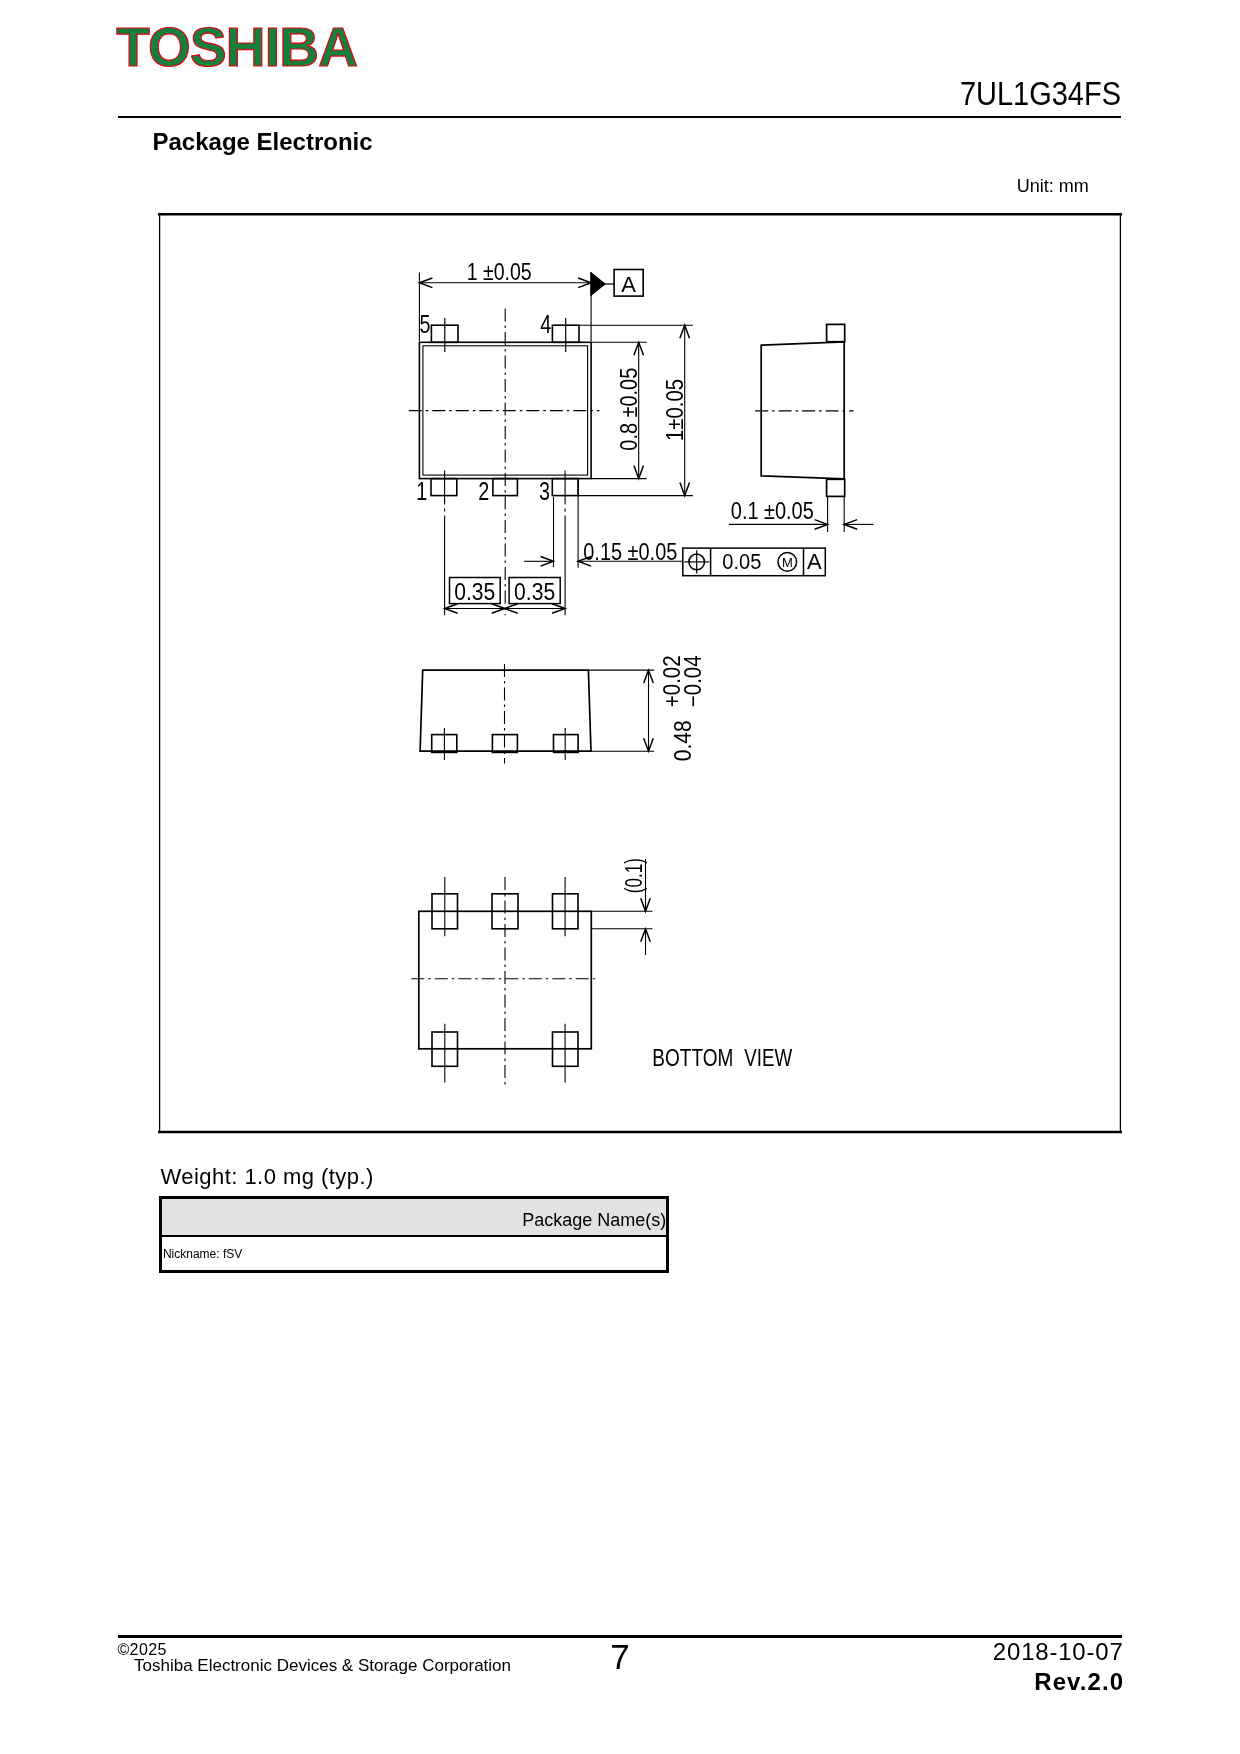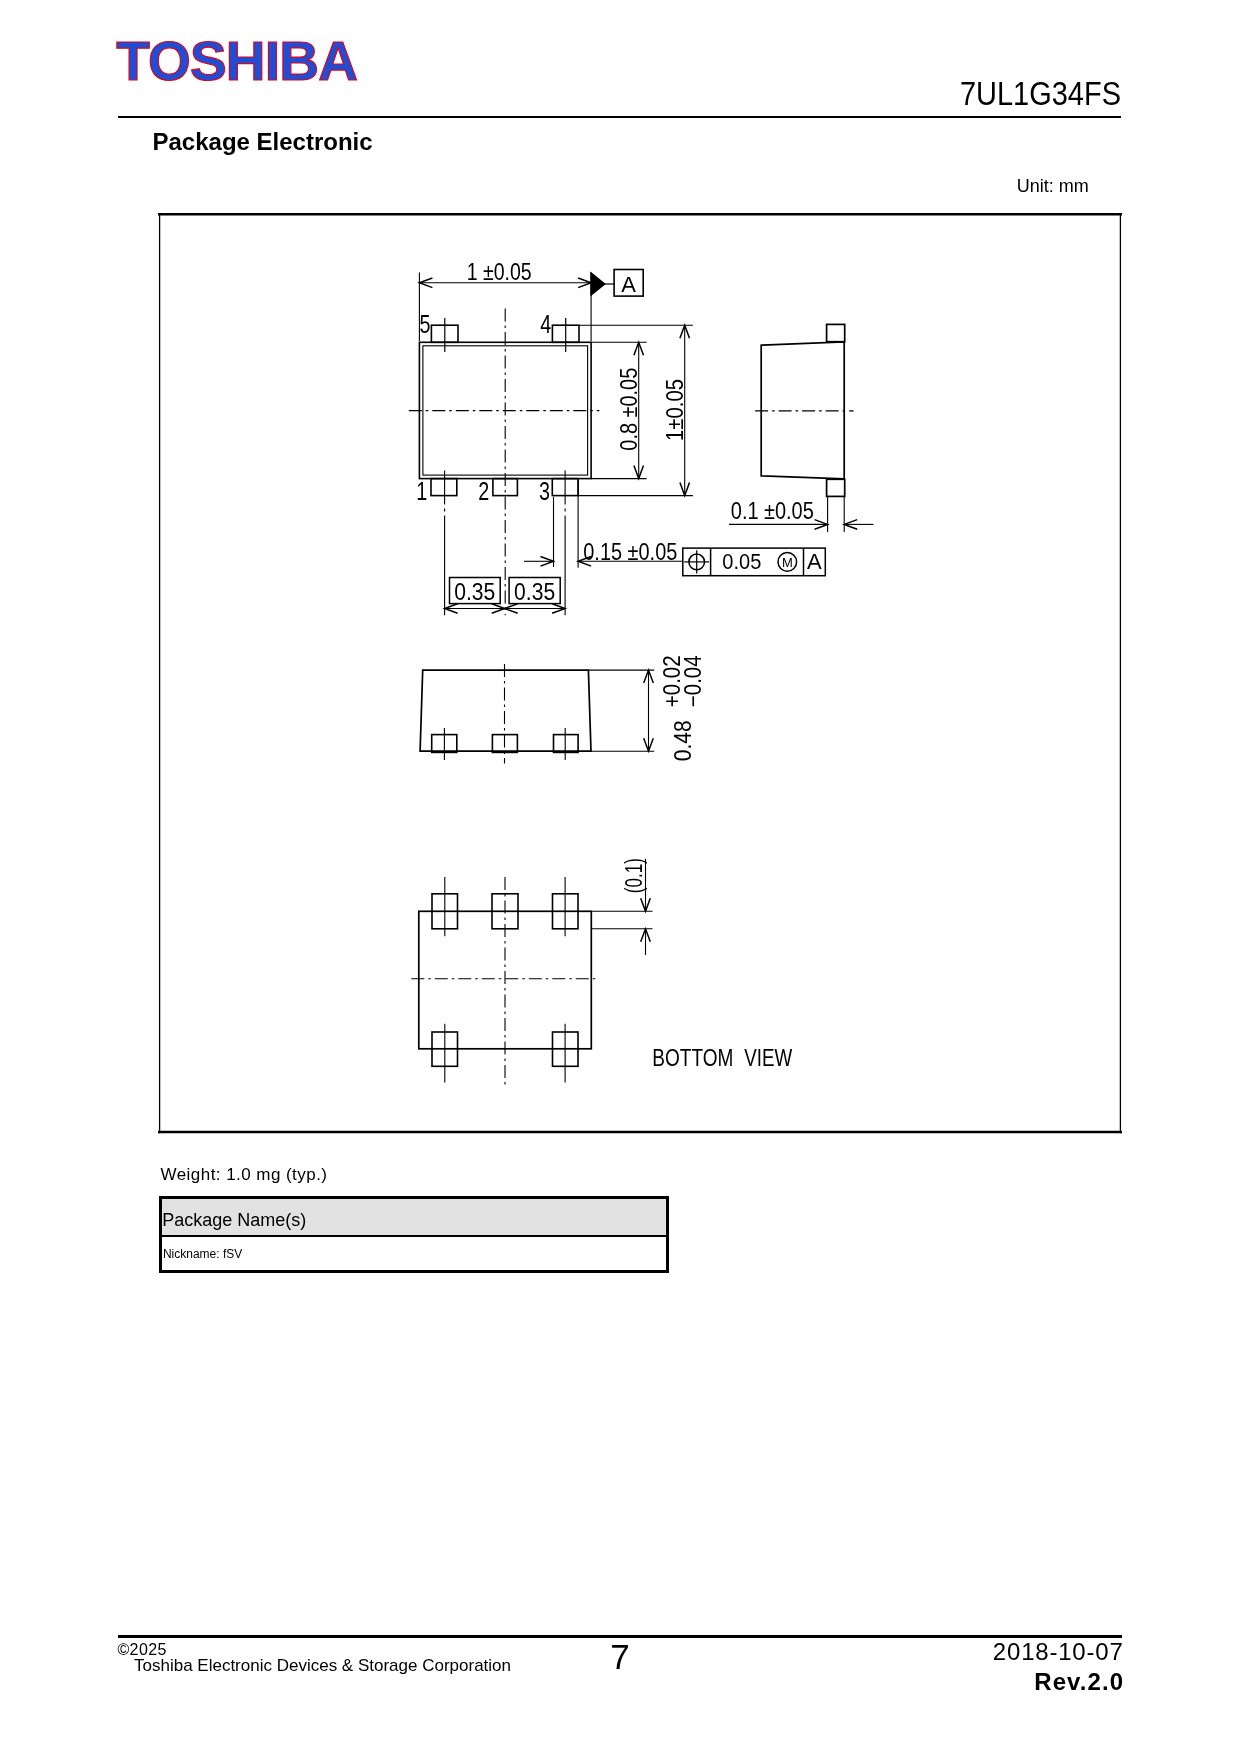--- a/index.html
+++ b/index.html
@@ -4,21 +4,21 @@
 <style>
   *{-webkit-font-smoothing:antialiased;}
   html,body{margin:0;padding:0;}
   body{width:1240px;height:1754px;background:#ffffff;position:relative;
        font-family:"Liberation Sans",sans-serif;color:#000;}
   .abs{position:absolute;line-height:1;white-space:nowrap;}
 </style>
 </head>
 <body>
 
-<div class="abs" style="left:116.2px;top:34px;font-size:55px;font-weight:bold;color:#1d4ed8;letter-spacing:-0.8px;-webkit-text-stroke:1.2px #e60012;">TOSHIBA</div>
+<div class="abs" style="left:116.2px;top:20px;font-size:55px;font-weight:bold;color:#15803d;letter-spacing:-0.8px;-webkit-text-stroke:1.2px #e60012;">TOSHIBA</div>
 
 <div class="abs" style="right:119px;top:76.2px;font-size:34px;transform:scaleX(0.852);transform-origin:100% 0;">7UL1G34FS</div>
 
 <div class="abs" style="left:117.5px;top:115.9px;width:1003.7px;height:2.4px;background:#000;"></div>
 
 <div class="abs" style="left:152.5px;top:129.9px;font-size:24px;font-weight:bold;">Package Electronic</div>
 
 <div class="abs" style="right:151.3px;top:176.8px;font-size:18px;text-align:right;">Unit: mm</div>
 
 <svg class="abs" style="left:0;top:0;" width="1240" height="1754" viewBox="0 0 1240 1754">
@@ -239,27 +239,27 @@
 <line x1="645.5" y1="928.8" x2="645.5" y2="955"></line>
 <path d="M640.7,941.8 L645.5,928.8 L650.3,941.8" stroke-width="1.5"></path>
 </g>
 <text transform="translate(641.8,893.2) rotate(-90)" font-size="23" fill="#000" stroke="none" lengthAdjust="spacingAndGlyphs" textLength="35">(0.1)</text>
 
 <text x="652.3" y="1066.2" font-size="23" fill="#000" stroke="none" lengthAdjust="spacingAndGlyphs" textLength="81">BOTTOM</text>
 <text x="744.2" y="1066.2" font-size="23" fill="#000" stroke="none" lengthAdjust="spacingAndGlyphs" textLength="48">VIEW</text>
 </g>
 </svg>
 
-<div class="abs" style="left:160.5px;top:1166px;font-size:17px;letter-spacing:0.45px;">Weight: 1.0 mg (typ.)</div>
+<div class="abs" style="left:160.5px;top:1166px;font-size:22px;letter-spacing:0.45px;">Weight: 1.0 mg (typ.)</div>
 
 <div class="abs" style="left:159.3px;top:1196px;width:509.9px;height:76.5px;box-sizing:border-box;border:3px solid #000;">
 
   <div style="position:absolute;left:0;top:0;width:100%;height:38.3px;box-sizing:border-box;background:#e2e2e2;border-bottom:2.6px solid #000;"></div>
 
-  <div style="position:absolute;left:0;top:11.8px;width:100%;text-align:left;font-size:18px;line-height:1;">Package Name(s)</div>
+  <div style="position:absolute;left:0;top:11.8px;width:100%;text-align:right;font-size:18px;line-height:1;">Package Name(s)</div>
 
   <div style="position:absolute;left:0.6px;top:49.4px;font-size:12px;line-height:1;">Nickname: fSV</div>
 </div>
 
 <div class="abs" style="left:118px;top:1635.2px;width:1003.6px;height:2.6px;background:#000;"></div>
 
 <div class="abs" style="left:117.4px;top:1642.4px;font-size:16px;letter-spacing:0.4px;">©2025</div>
 
 <div class="abs" style="left:134px;top:1656.8px;font-size:17px;">Toshiba Electronic Devices &amp; Storage Corporation</div>
 

